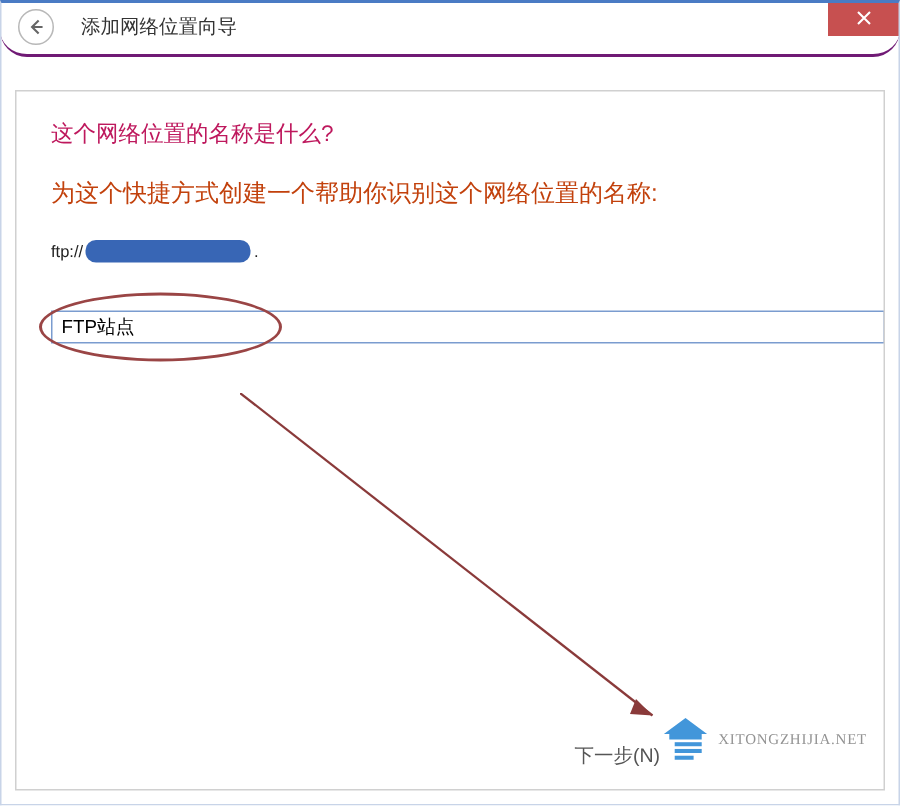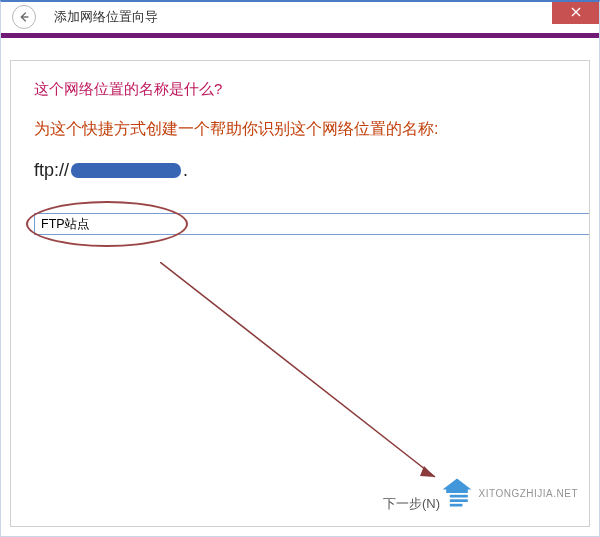--- a/index.html
+++ b/index.html
@@ -9,24 +9,25 @@
     width: 600px;
     height: 537px;
     font-family: "Microsoft YaHei", "Segoe UI", sans-serif;
     background: #fff;
     position: relative;
     overflow: hidden;
   }
   .titlebar {
     height: 38px;
     background: #fff;
-    border-bottom: 5px solid #701a75;
+    border-bottom: 2px solid #701a75;
     display: flex;
     align-items: center;
     position: relative;
+    border-radius: 18px;
   }
   .back-btn {
     width: 24px;
     height: 24px;
     margin-left: 12px;
     border: 1px solid #b8b8b8;
     border-radius: 50%;
     display: flex;
     align-items: center;
     justify-content: center;
@@ -61,21 +62,21 @@
     font-size: 15px;
     margin: 16px 0 20px 0;
     font-weight: normal;
   }
   .instruct {
     font-size: 16px;
     color: #c2410c;
     margin-bottom: 20px;
   }
   .url-line {
-    font-size: 18px;
+    font-size: 11px;
     color: #222;
     margin-bottom: 32px;
     display: flex;
     align-items: center;
   }
   .redacted {
     display: inline-block;
     width: 110px;
     height: 15px;
     background: #3866b5;
@@ -138,20 +139,21 @@
   .watermark-text .l1 {
     font-size: 15px;
     font-weight: bold;
     color: #222;
     line-height: 1.1;
   }
   .watermark-text .l2 {
     font-size: 10px;
     color: #888;
     letter-spacing: 0.5px;
+    font-family: Liberation Serif, serif;
   }
   .outer-border {
     position:absolute;
     top:0; left:0; right:0; bottom:0;
     border:1px solid #c8d4e8;
     border-top:2px solid #4a7bc4;
     pointer-events:none;
   }
   .inner-frame {
     position:absolute;

